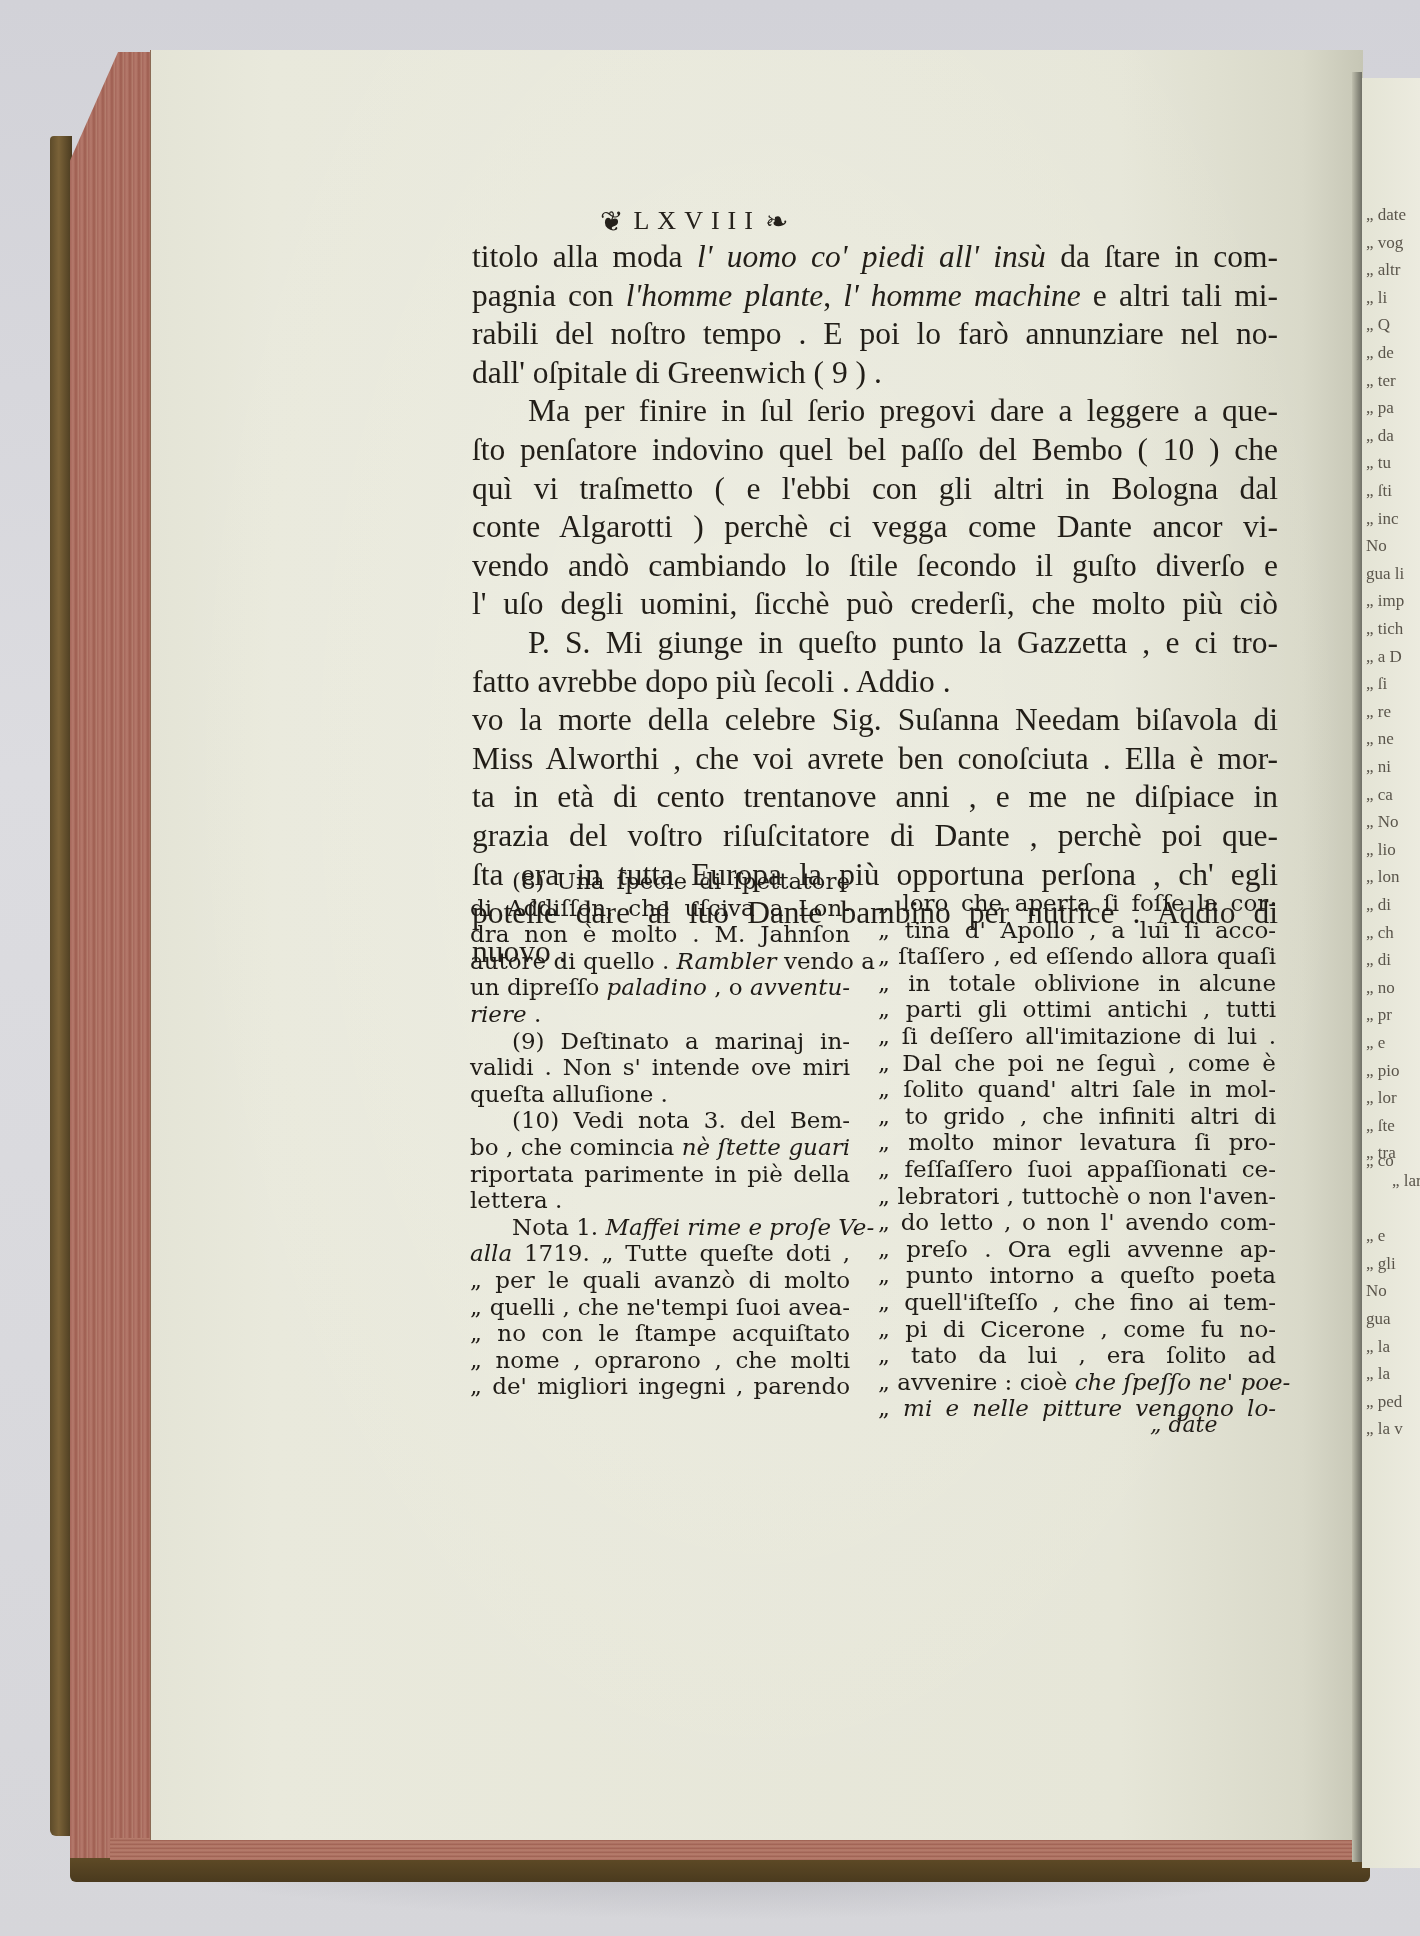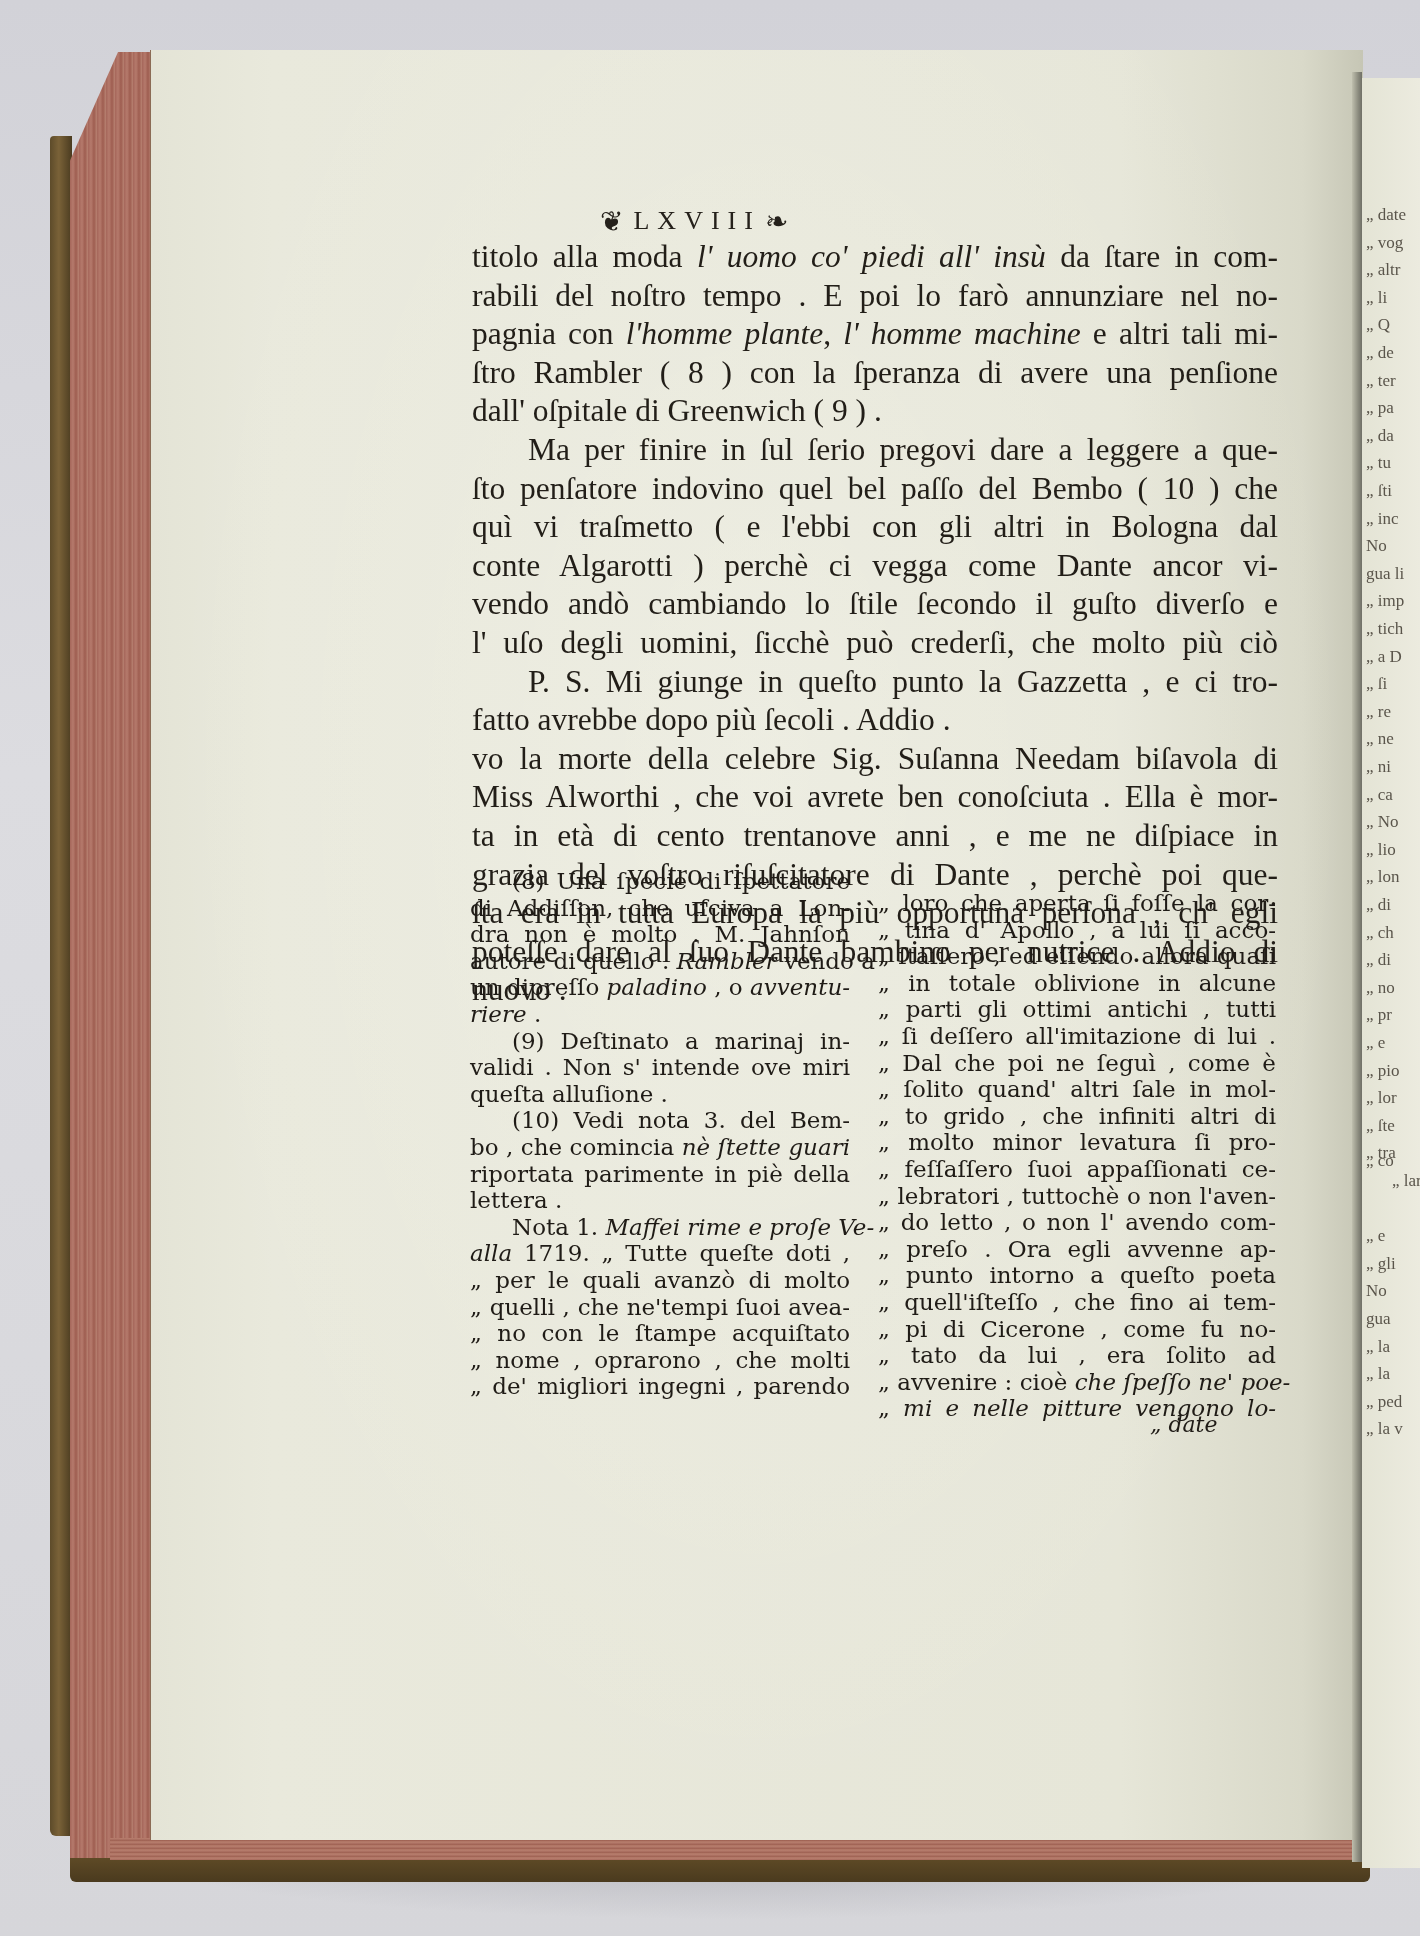--- a/index.html
+++ b/index.html
@@ -154,23 +154,22 @@
     <div class="facing-line" style="top: 1314.8px;">„ ped</div>
     <div class="facing-line" style="top: 1342.4px;">„ la v</div>
   </div>
 
 <div class="running-head">
   <span class="orn orn-left">❦</span><span>LXVIII</span><span class="orn orn-right">❧</span>
 </div>
 
 <div class="body-text">
     <span class="line"><span>titolo alla moda </span><span class="ital">l' uomo co' piedi all' insù</span><span> da ſtare in com-</span></span>
+    <span class="line"><span>pagnia con </span><span class="ital">l'homme plante</span><span>, </span><span class="ital">l' homme machine</span><span> e altri tali mi-</span></span>
     <span class="line"><span>rabili del noſtro tempo . E poi lo farò annunziare nel no-</span></span>
-    <span class="line"><span>pagnia con </span><span class="ital">l'homme plante</span><span>, </span><span class="ital">l' homme machine</span><span> e altri tali mi-</span></span>
-    <span class="line"><span>ſtro Rambler ( 8 ) con la ſperanza di avere una penſione</span></span>
     <span class="line last"><span>dall' oſpitale di Greenwich ( 9 ) .</span></span>
     <span class="line indent"><span>Ma per finire in ſul ſerio pregovi dare a leggere a que-</span></span>
     <span class="line"><span>ſto penſatore indovino quel bel paſſo del Bembo ( 10 ) che</span></span>
     <span class="line"><span>quì vi traſmetto ( e l'ebbi con gli altri in Bologna dal</span></span>
     <span class="line"><span>conte Algarotti ) perchè ci vegga come Dante ancor vi-</span></span>
     <span class="line"><span>vendo andò cambiando lo ſtile ſecondo il guſto diverſo e</span></span>
     <span class="line"><span>l' uſo degli uomini, ſicchè può crederſi, che molto più ciò</span></span>
     <span class="line indent"><span>P. S. Mi giunge in queſto punto la Gazzetta , e ci tro-</span></span>
     <span class="line last"><span>fatto avrebbe dopo più ſecoli . Addio .</span></span>
     <span class="line"><span>vo la morte della celebre Sig. Suſanna Needam biſavola di</span></span>

